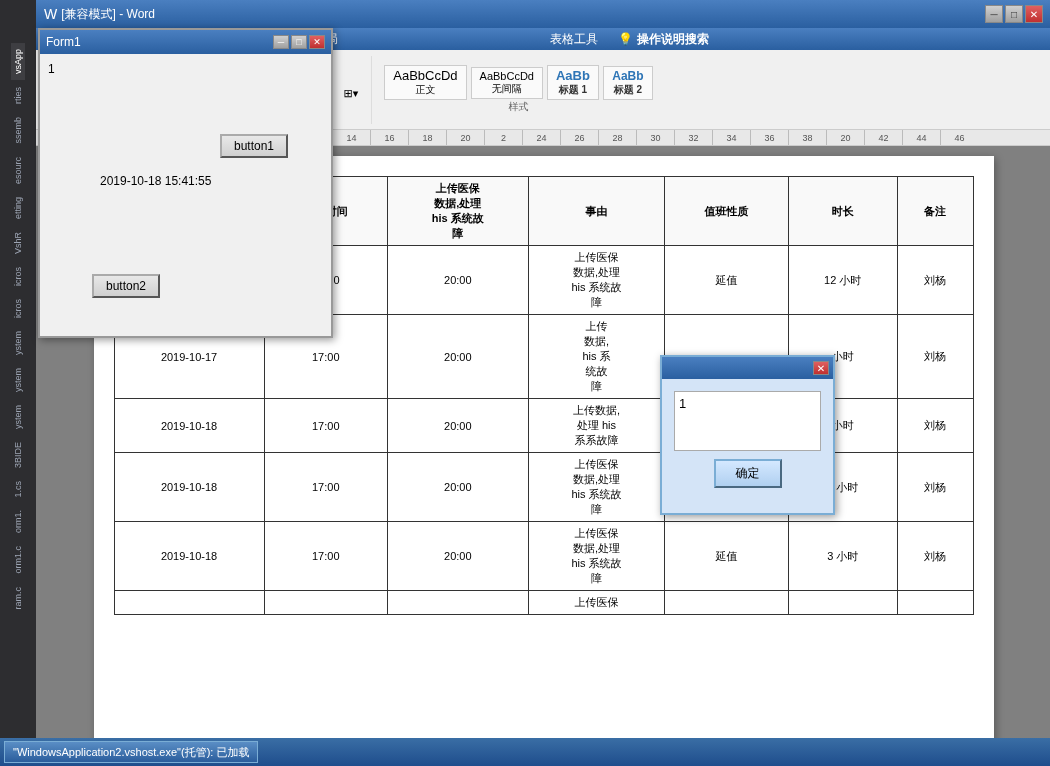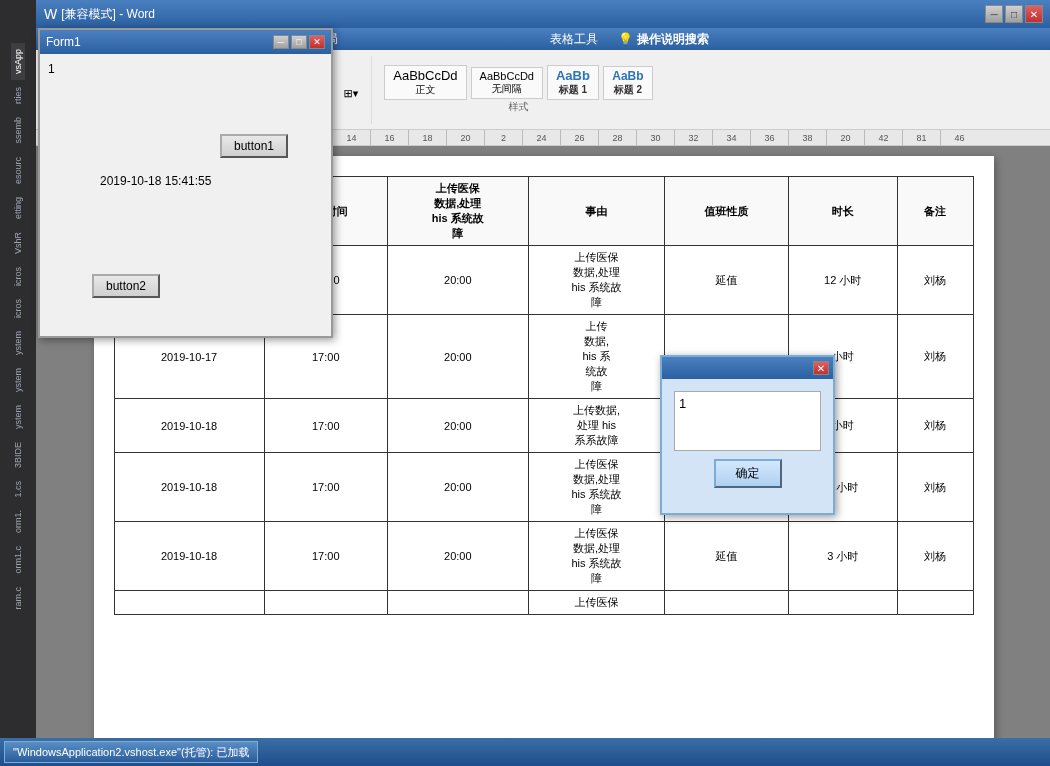--- a/index.html
+++ b/index.html
@@ -513,21 +513,21 @@
     <span class="ruler-num">24</span>
     <span class="ruler-num">26</span>
     <span class="ruler-num">28</span>
     <span class="ruler-num">30</span>
     <span class="ruler-num">32</span>
     <span class="ruler-num">34</span>
     <span class="ruler-num">36</span>
     <span class="ruler-num">38</span>
     <span class="ruler-num">20</span>
     <span class="ruler-num">42</span>
-    <span class="ruler-num">81</span>
+    <span class="ruler-num">44</span>
     <span class="ruler-num">46</span>
   </div>
 
   <div class="doc-area">
     <div class="doc-page">
       <table class="doc-table">
         <thead>
           <tr class="tbl-header">
             <td>日期</td>
             <td>开始时间</td>

